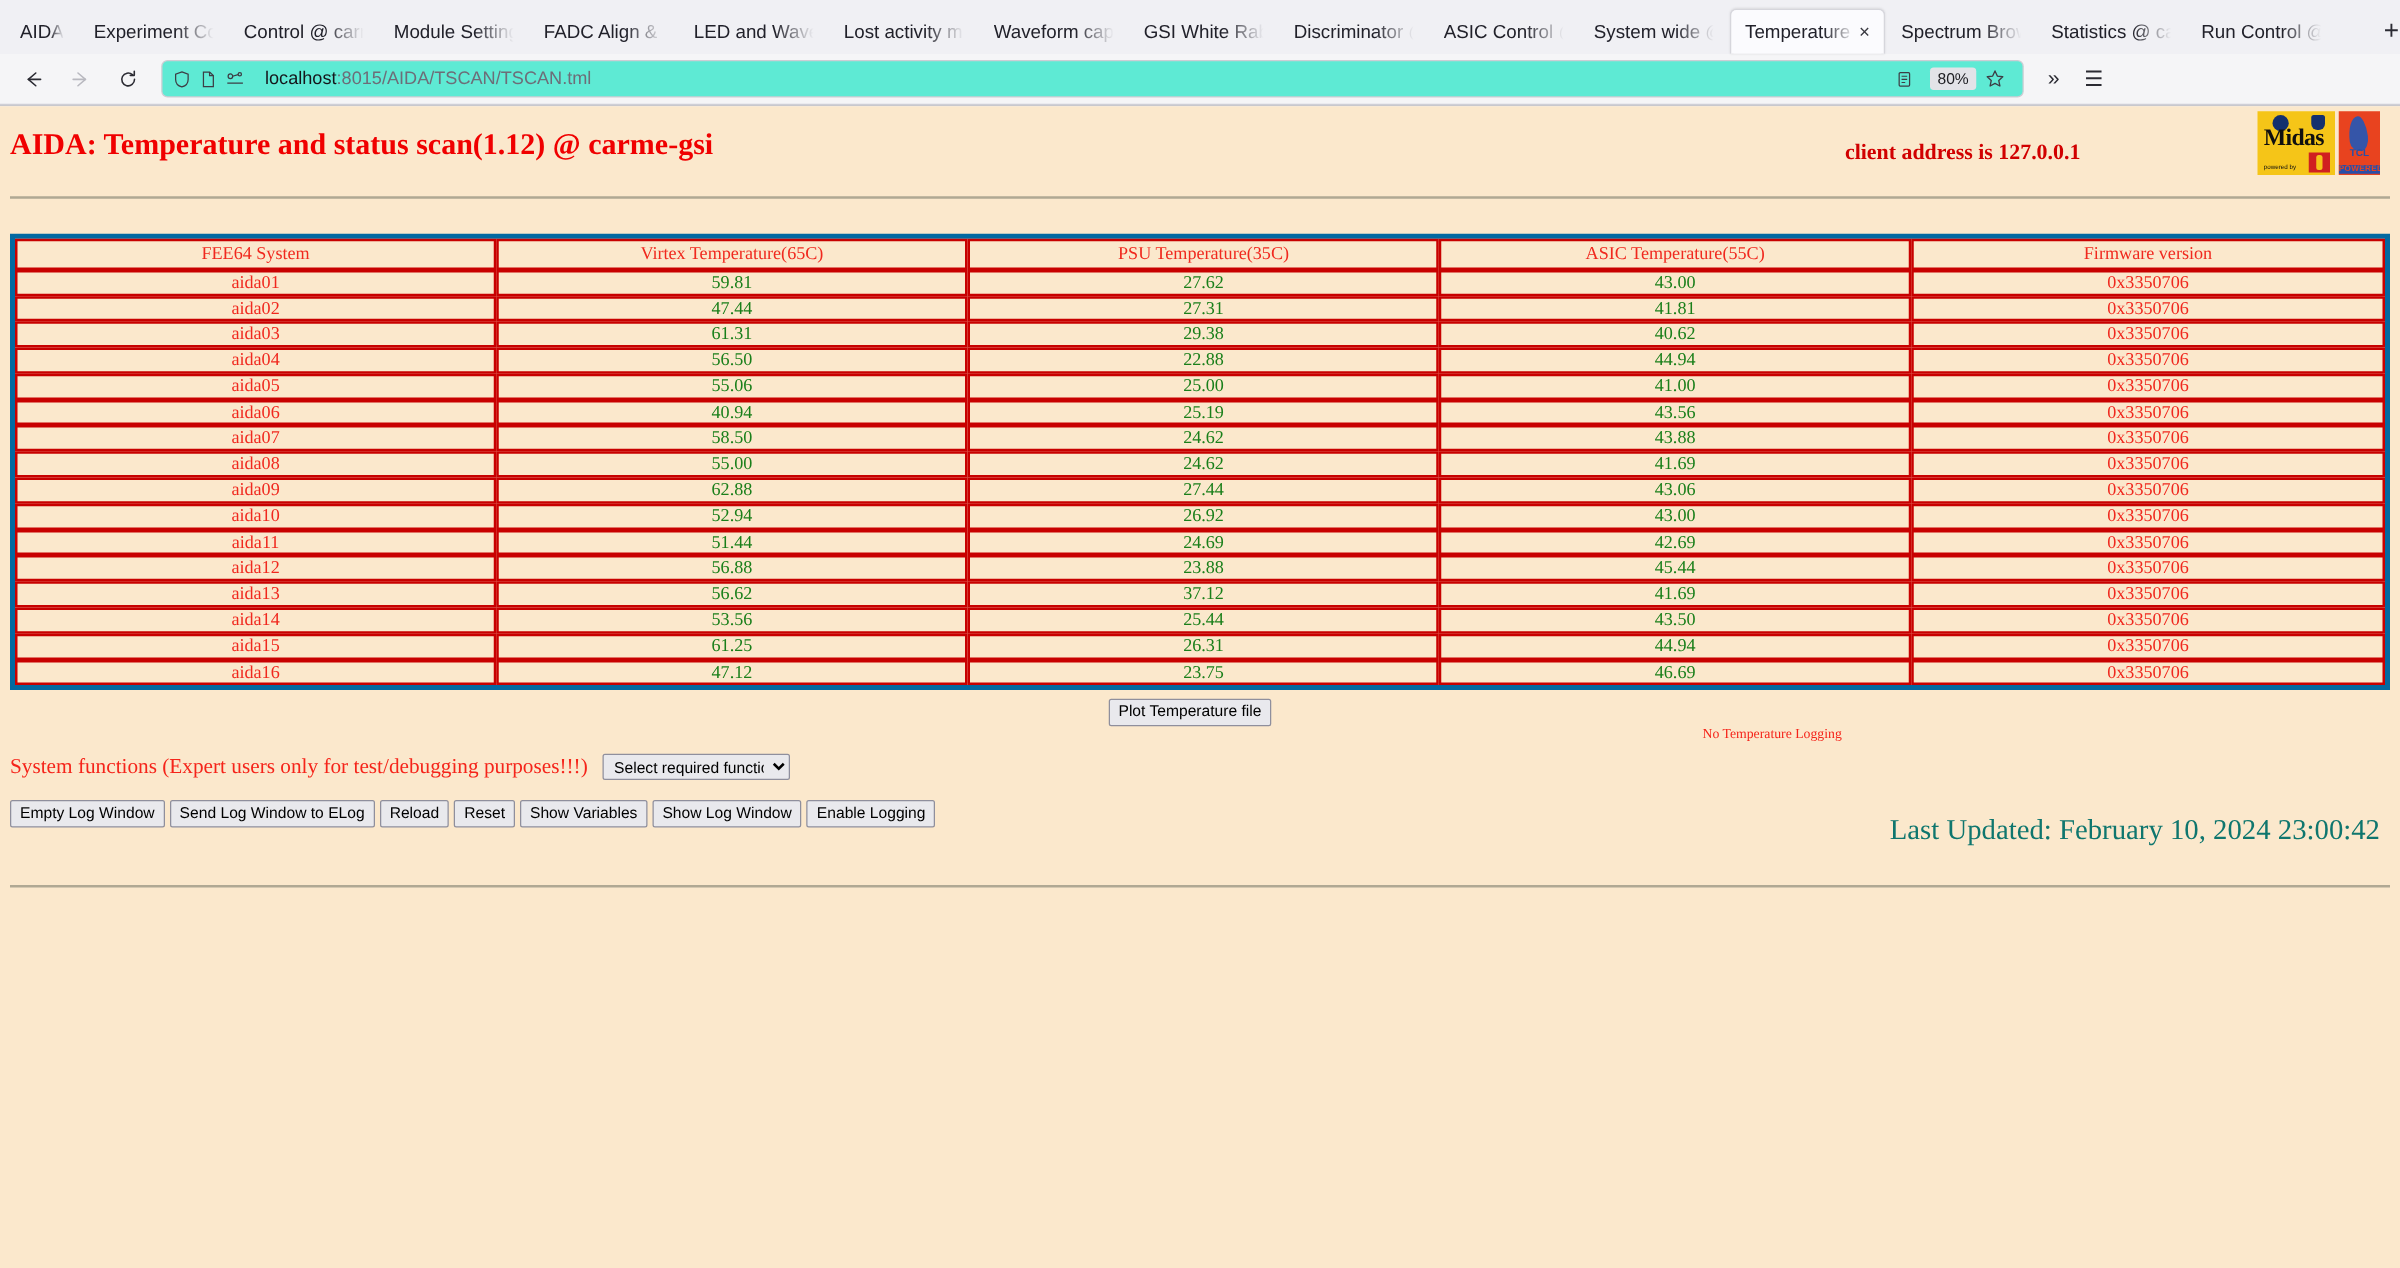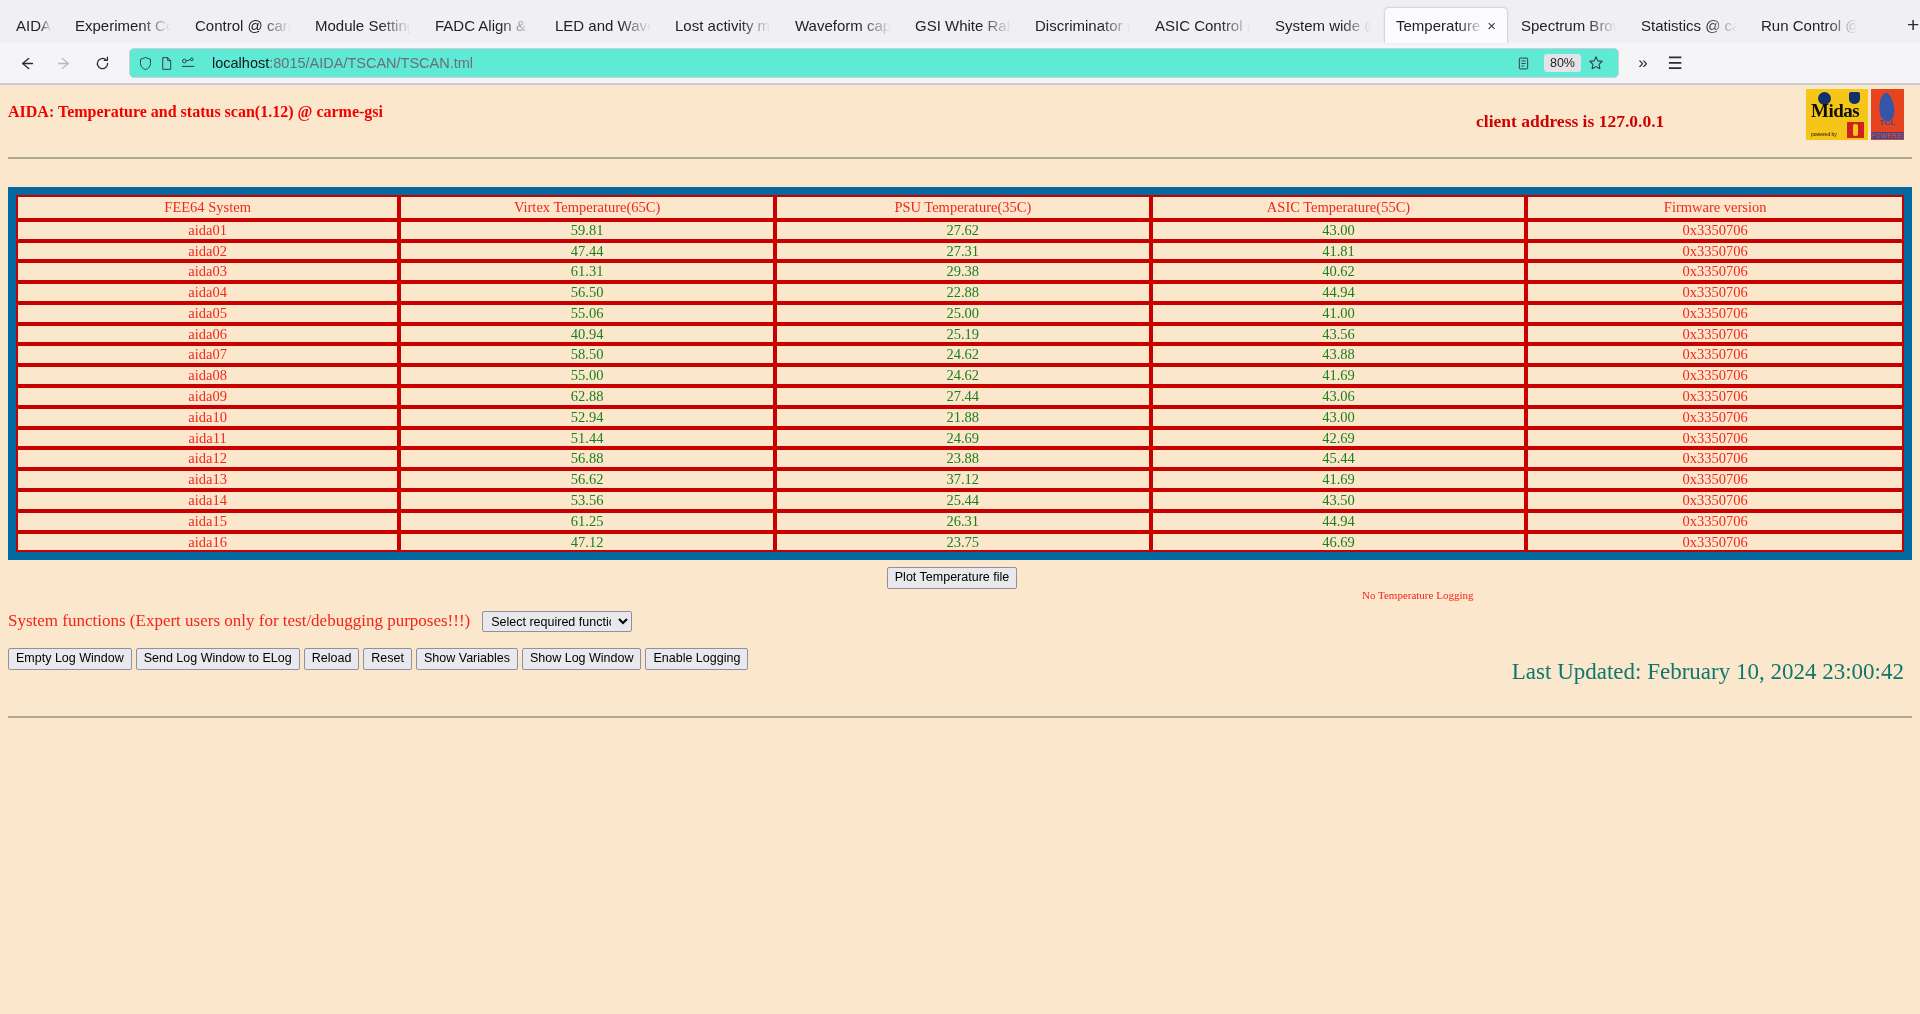--- a/index.html
+++ b/index.html
@@ -146,21 +146,21 @@
   #header-row {
     display: flex;
     align-items: flex-start;
     padding-top: 18px;
     position: relative;
     height: 62px;
   }
   #page-title {
     color: #f00000;
     font-weight: bold;
-    font-size: 16px;
+    font-size: 24px;
     font-family: "Liberation Serif", serif;
     margin-left: 0px;
   }
   #client-address {
     position: absolute;
     left: 1468px;
     top: 26px;
     color: #d10000;
     font-weight: bold;
     font-size: 17.5px;
@@ -239,21 +239,21 @@
     border: none;
     border-top: 2px solid #b0a893;
     margin: 10px 0 8px 0;
   }
 
   
   #temp-table {
     width: 100%;
     border-collapse: separate;
     border-spacing: 0;
-    border: 8px solid #0369a1;
+    border: 4px solid #0369a1;
     background: #fbe8cc;
     margin-top: 28px;
   }
   #temp-table td {
     border: 2px solid #c80000;
     text-align: center;
     font-size: 14.5px;
     font-family: "Liberation Serif", serif;
     padding: 1px 0;
     height: 18px;
@@ -566,21 +566,21 @@
         <tr>
           <td class="c-name">aida09</td>
           <td class="c-val col2">62.88</td>
           <td class="c-val col3">27.44</td>
           <td class="c-val col4">43.06</td>
           <td class="c-fw col5">0x3350706</td>
         </tr>
         <tr>
           <td class="c-name">aida10</td>
           <td class="c-val col2">52.94</td>
-          <td class="c-val col3">21.88</td>
+          <td class="c-val col3">26.92</td>
           <td class="c-val col4">43.00</td>
           <td class="c-fw col5">0x3350706</td>
         </tr>
         <tr>
           <td class="c-name">aida11</td>
           <td class="c-val col2">51.44</td>
           <td class="c-val col3">24.69</td>
           <td class="c-val col4">42.69</td>
           <td class="c-fw col5">0x3350706</td>
         </tr>

